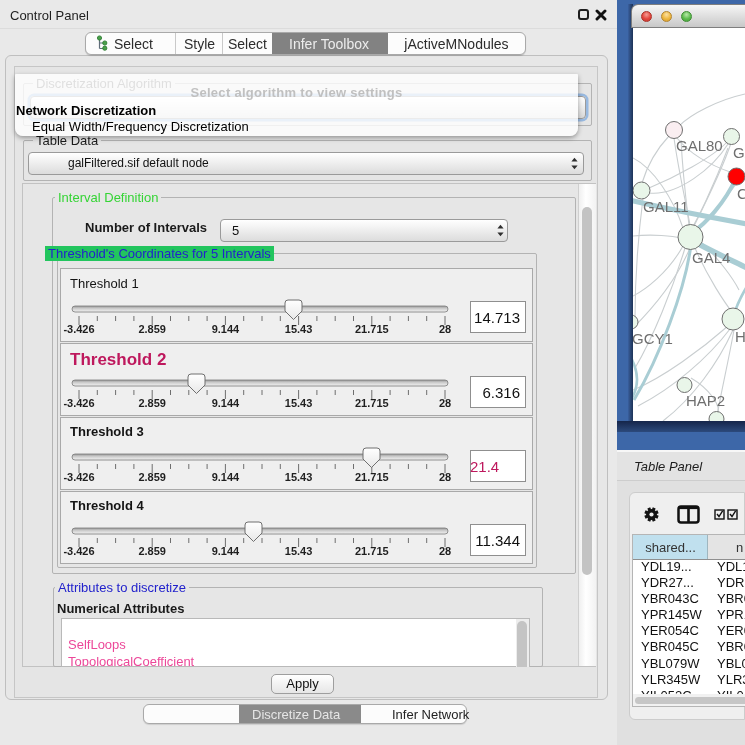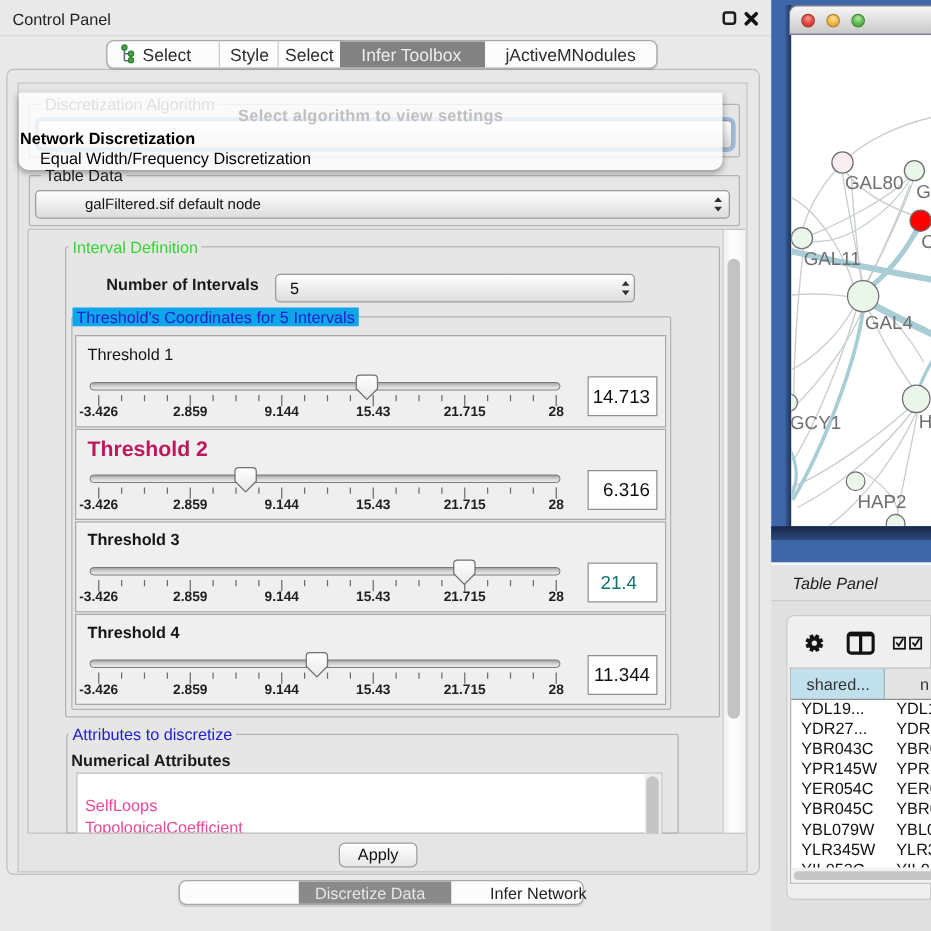--- a/index.html
+++ b/index.html
@@ -64,21 +64,21 @@
 
 <div class="abs" style="left:85px;top:220px;font-size:13px;font-weight:bold;color:#1a1a1a;">Number of Intervals</div>
 <div class="abs" style="left:220px;top:219px;width:288px;height:23px;background:linear-gradient(#ffffff,#dcdcdc);border:1px solid #9a9a9a;border-radius:4px;"></div>
 <div class="abs" style="left:232px;top:223px;font-size:13px;color:#111;">5</div>
 <svg class="abs" style="left:496px;top:224px;" width="9" height="13" viewBox="0 0 9 13">
     <path d="M4.5 0.8 L7.6 4.6 L1.4 4.6 Z" fill="#2e2e2e"></path>
     <path d="M4.5 12.2 L7.6 8.4 L1.4 8.4 Z" fill="#2e2e2e"></path>
   </svg>
 
 <div class="abs" style="left:57px;top:253px;width:480px;height:315px;border:1px solid #b3b3b3;border-radius:2px;"></div>
-<div class="abs" style="left:58px;top:246px;font-size:13px;color:#2222cc;background:#0ea5e9;padding:0 3px;">Threshold's Coordinates for 5 Intervals</div>
+<div class="abs" style="left:45px;top:246px;font-size:13px;color:#2222cc;background:#22c55e;padding:0 3px;">Threshold's Coordinates for 5 Intervals</div>
 
 <div class="abs" style="left:60px;top:268px;width:473px;height:73.5px;background:#efefef;border:1px solid #a9a9a9;"></div>
 <div class="abs" style="left:70px;top:275.5px;font-size:13px;font-weight:normal;color:#141414;">Threshold 1</div>
 <svg class="abs" style="left:60px;top:298.5px;" width="476" height="42" viewBox="0 0 476 42">
 <defs>
 <linearGradient id="trk1" x1="0" y1="0" x2="0" y2="1">
         <stop offset="0" stop-color="#9a9a9a"></stop>
         <stop offset="0.45" stop-color="#cfcfcf"></stop>
         <stop offset="1" stop-color="#f2f2f2"></stop>
       </linearGradient>
@@ -203,21 +203,21 @@
     <line x1="385.0" y1="17" x2="385.0" y2="26" stroke="#6e6e6e" stroke-width="1"></line>
     <text x="19.0" y="34" font-size="11" font-weight="bold" fill="#1f1f1f" text-anchor="middle" font-family="Liberation Sans,sans-serif">-3.426</text>
     <text x="92.2" y="34" font-size="11" font-weight="bold" fill="#1f1f1f" text-anchor="middle" font-family="Liberation Sans,sans-serif">2.859</text>
     <text x="165.4" y="34" font-size="11" font-weight="bold" fill="#1f1f1f" text-anchor="middle" font-family="Liberation Sans,sans-serif">9.144</text>
     <text x="238.6" y="34" font-size="11" font-weight="bold" fill="#1f1f1f" text-anchor="middle" font-family="Liberation Sans,sans-serif">15.43</text>
     <text x="311.8" y="34" font-size="11" font-weight="bold" fill="#1f1f1f" text-anchor="middle" font-family="Liberation Sans,sans-serif">21.715</text>
     <text x="385.0" y="34" font-size="11" font-weight="bold" fill="#1f1f1f" text-anchor="middle" font-family="Liberation Sans,sans-serif">28</text>
     <path d="M 303.0 4 Q 303.0 1 306.0 1 L 317.0 1 Q 320.0 1 320.0 4 L 320.0 12 L 311.5 20.5 L 303.0 12 Z" fill="url(#thm3)" stroke="#6f6f6f" stroke-width="1"></path>
 </svg>
 <div class="abs" style="left:470px;top:449.5px;width:56px;height:32px;background:#ffffff;border:1px solid #8f8f8f;"></div>
-<div class="abs" style="left:470px;top:457.5px;width:50px;text-align:center;font-size:15px;color:#0f766e;">21.4</div>
+<div class="abs" style="left:470px;top:457.5px;width:50px;text-align:left;font-size:15px;color:#be185d;">21.4</div>
 <div class="abs" style="left:60px;top:490.5px;width:473px;height:73.5px;background:#efefef;border:1px solid #a9a9a9;"></div>
 <div class="abs" style="left:70px;top:498.0px;font-size:13px;font-weight:bold;color:#141414;">Threshold 4</div>
 <svg class="abs" style="left:60px;top:521.0px;" width="476" height="42" viewBox="0 0 476 42">
 <defs>
 <linearGradient id="trk4" x1="0" y1="0" x2="0" y2="1">
         <stop offset="0" stop-color="#9a9a9a"></stop>
         <stop offset="0.45" stop-color="#cfcfcf"></stop>
         <stop offset="1" stop-color="#f2f2f2"></stop>
       </linearGradient>
 <linearGradient id="thm4" x1="0" y1="0" x2="0" y2="1">

